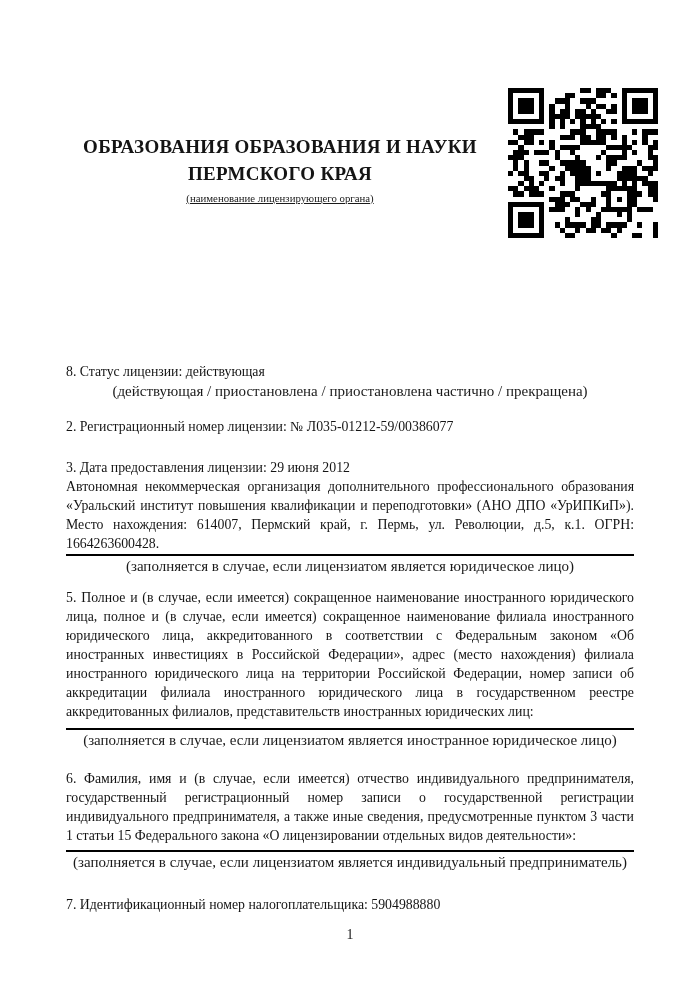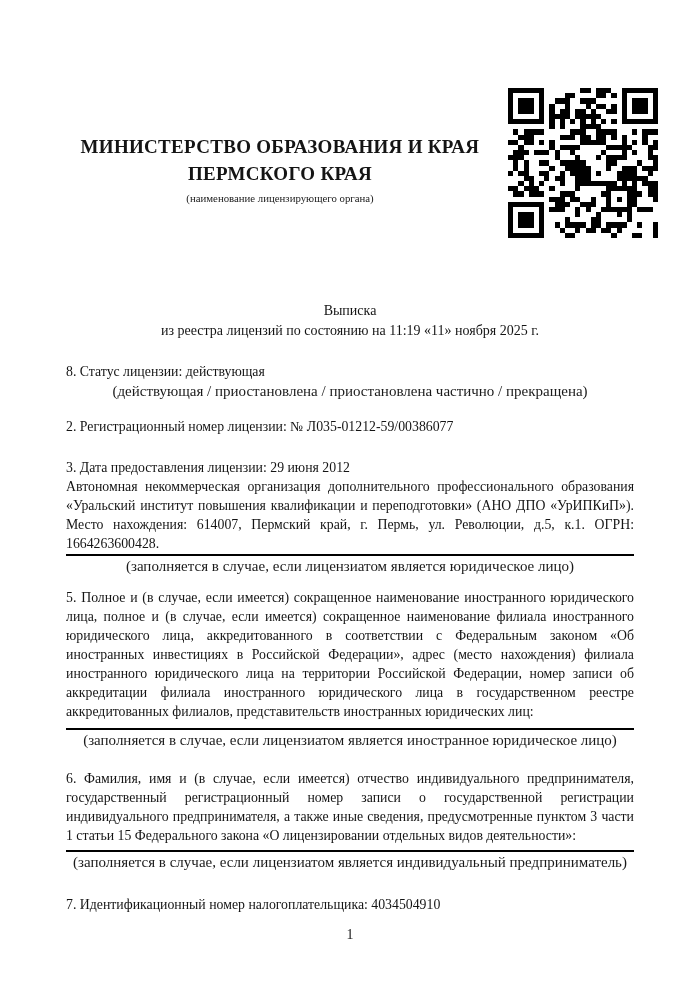--- a/index.html
+++ b/index.html
@@ -16,21 +16,21 @@
     position:absolute;left:508px;top:88px;width:150px;height:150px;
   }
   .org-header{
     position:absolute;top:133px;left:30px;width:500px;
     text-align:center;
   }
   .org-name{
     font-weight:bold;font-size:19px;line-height:27px;letter-spacing:.3px;
   }
   .org-caption{
-    font-size:10.8px;line-height:13px;margin-top:5px;color:#1a1a1a;
+    font-size:10.8px;line-height:13px;margin-top:5px;color:#1a1a1a;text-decoration:underline;
   }
   .doc-title{
     position:absolute;top:301px;left:66px;width:568px;
     text-align:center;font-size:14px;line-height:20px;
   }
   .body{
     position:absolute;top:362px;left:66px;width:568px;
     font-size:13.8px;line-height:19px;
   }
   .item{margin:0;}
@@ -460,29 +460,25 @@
         <rect x="6" y="28" width="1" height="1"></rect>
         <rect x="11" y="28" width="1" height="1"></rect>
         <rect x="12" y="28" width="1" height="1"></rect>
         <rect x="20" y="28" width="1" height="1"></rect>
         <rect x="24" y="28" width="1" height="1"></rect>
         <rect x="25" y="28" width="1" height="1"></rect>
         <rect x="28" y="28" width="1" height="1"></rect>
       </svg></div>
 
   <div class="org-header">
-    <div class="org-name">МИНИСТЕРСТВО ОБРАЗОВАНИЯ И КРАЯ</div>
+    <div class="org-name">ОБРАЗОВАНИЯ ОБРАЗОВАНИЯ И НАУКИ</div>
     <div class="org-name">ПЕРМСКОГО КРАЯ</div>
     <div class="org-caption">(наименование лицензирующего органа)</div>
   </div>
 
-  <div class="doc-title">
-    <div>Выписка</div>
-    <div>из реестра лицензий по состоянию на 11:19 «11» ноября 2025 г.</div>
-  </div>
 
   <div class="body">
 
     <p class="item">8. Статус лицензии: действующая</p>
     <div class="caption">(действующая / приостановлена / приостановлена частично / прекращена)</div>
 
     <p class="item mt19">2. Регистрационный номер лицензии: № Л035-01212-59/00386077</p>
 
     <p class="item mt14">3. Дата предоставления лицензии: 29 июня 2012</p>
 
@@ -491,19 +487,19 @@
     <div class="caption">(заполняется в случае, если лицензиатом является юридическое лицо)</div>
 
     <p class="item just mt15">5. Полное и (в случае, если имеется) сокращенное наименование иностранного юридического лица, полное и (в случае, если имеется) сокращенное наименование филиала иностранного юридического лица, аккредитованного в соответствии с Федеральным законом «Об иностранных инвестициях в Российской Федерации», адрес (место нахождения) филиала иностранного юридического лица на территории Российской Федерации, номер записи об аккредитации филиала иностранного юридического лица в государственном реестре аккредитованных филиалов, представительств иностранных юридических лиц:</p>
     <hr class="rule rule-gap1">
     <div class="caption">(заполняется в случае, если лицензиатом является иностранное юридическое лицо)</div>
 
     <p class="item just mt14">6. Фамилия, имя и (в случае, если имеется) отчество индивидуального предпринимателя, государственный регистрационный номер записи о государственной регистрации индивидуального предпринимателя, а также иные сведения, предусмотренные пунктом 3 части 1 статьи 15 Федерального закона «О лицензировании отдельных видов деятельности»:</p>
     <hr class="rule rule-gap2">
     <div class="caption">(заполняется в случае, если лицензиатом является индивидуальный предприниматель)</div>
 
-    <p class="item mt26">7. Идентификационный номер налогоплательщика: 4034504910</p>
+    <p class="item mt26">7. Идентификационный номер налогоплательщика: 5904988880</p>
 
     <div class="page-number">1</div>
 
   </div>
 
 </div>
 
 </body></html>

